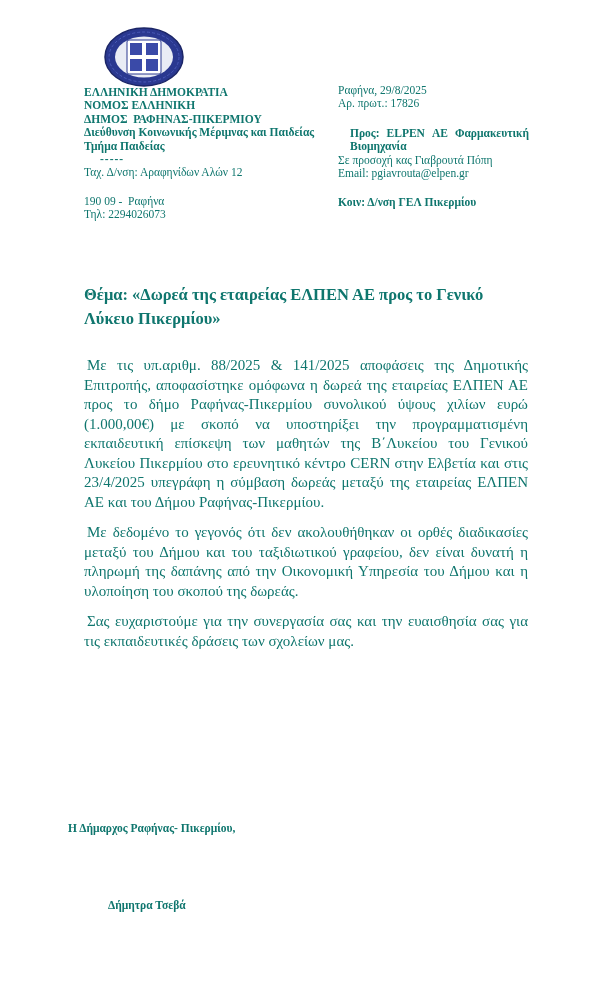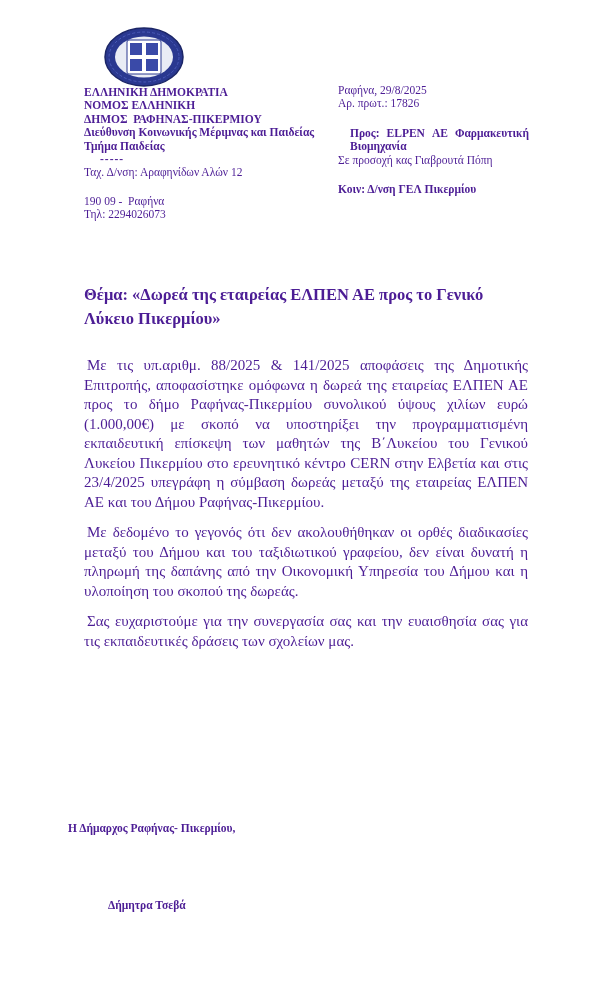--- a/index.html
+++ b/index.html
@@ -1,21 +1,21 @@
 <!DOCTYPE html>
 <html><head>
 <meta charset="utf-8">
 <style>
   html, body { margin: 0; padding: 0; background: #ffffff; }
   .page {
     position: relative;
     width: 600px;
     height: 981px;
     background: #ffffff;
-    color: #4c1d95;
+    color: #0f766e;
     font-family: "Liberation Serif", "DejaVu Serif", serif;
     overflow: hidden;
   }
   
   .emblem {
     position: absolute;
     left: 103px;
     top: 26px;
     width: 82px;
     height: 62px;
@@ -114,20 +114,21 @@
     <div class="line">190 09 -  Ραφήνα</div>
     <div class="line">Τηλ: 2294026073</div>
   </div>
 
   <div class="meta">
     <div class="line">Ραφήνα, 29/8/2025</div>
     <div class="line">Αρ. πρωτ.: 17826</div>
     <div class="gap-md"></div>
     <div class="to-block"><span>Προς:</span> <span>ELPEN ΑΕ Φαρμακευτική Βιομηχανία</span></div>
     <div class="line">Σε προσοχή κας Γιαβρουτά Πόπη</div>
+    <div class="line">Email: pgiavrouta@elpen.gr</div>
     <div class="gap-md"></div>
     <div class="line b">Κοιν: Δ/νση ΓΕΛ Πικερμίου</div>
   </div>
 
   <div class="subject">Θέμα: «Δωρεά της εταιρείας ΕΛΠΕΝ ΑΕ προς το Γενικό Λύκειο Πικερμίου»</div>
 
   <div class="letter-body">
     <p>Με τις υπ.αριθμ. 88/2025 &amp; 141/2025 αποφάσεις της Δημοτικής Επιτροπής, αποφασίστηκε ομόφωνα η δωρεά της εταιρείας ΕΛΠΕΝ ΑΕ προς το δήμο Ραφήνας-Πικερμίου συνολικού ύψους χιλίων ευρώ (1.000,00€) με σκοπό να υποστηρίξει την προγραμματισμένη εκπαιδευτική επίσκεψη των μαθητών της Β΄Λυκείου του Γενικού Λυκείου Πικερμίου στο ερευνητικό κέντρο CERN στην Ελβετία και στις 23/4/2025 υπεγράφη η σύμβαση δωρεάς μεταξύ της εταιρείας ΕΛΠΕΝ ΑΕ και του Δήμου Ραφήνας-Πικερμίου.</p>
     <p>Με δεδομένο το γεγονός ότι δεν ακολουθήθηκαν οι ορθές διαδικασίες μεταξύ του Δήμου και του ταξιδιωτικού γραφείου, δεν είναι δυνατή η πληρωμή της δαπάνης από την Οικονομική Υπηρεσία του Δήμου και η υλοποίηση του σκοπού της δωρεάς.</p>
     <p>Σας ευχαριστούμε για την συνεργασία σας και την ευαισθησία σας για τις εκπαιδευτικές δράσεις των σχολείων μας.</p>

